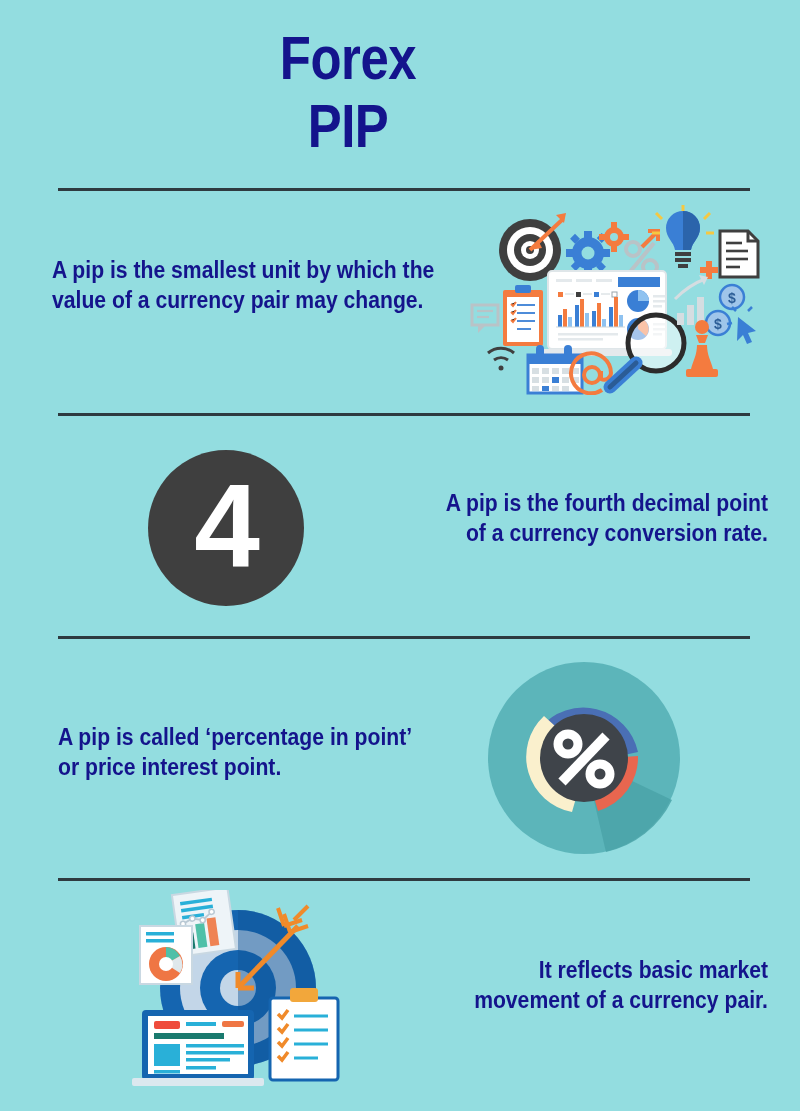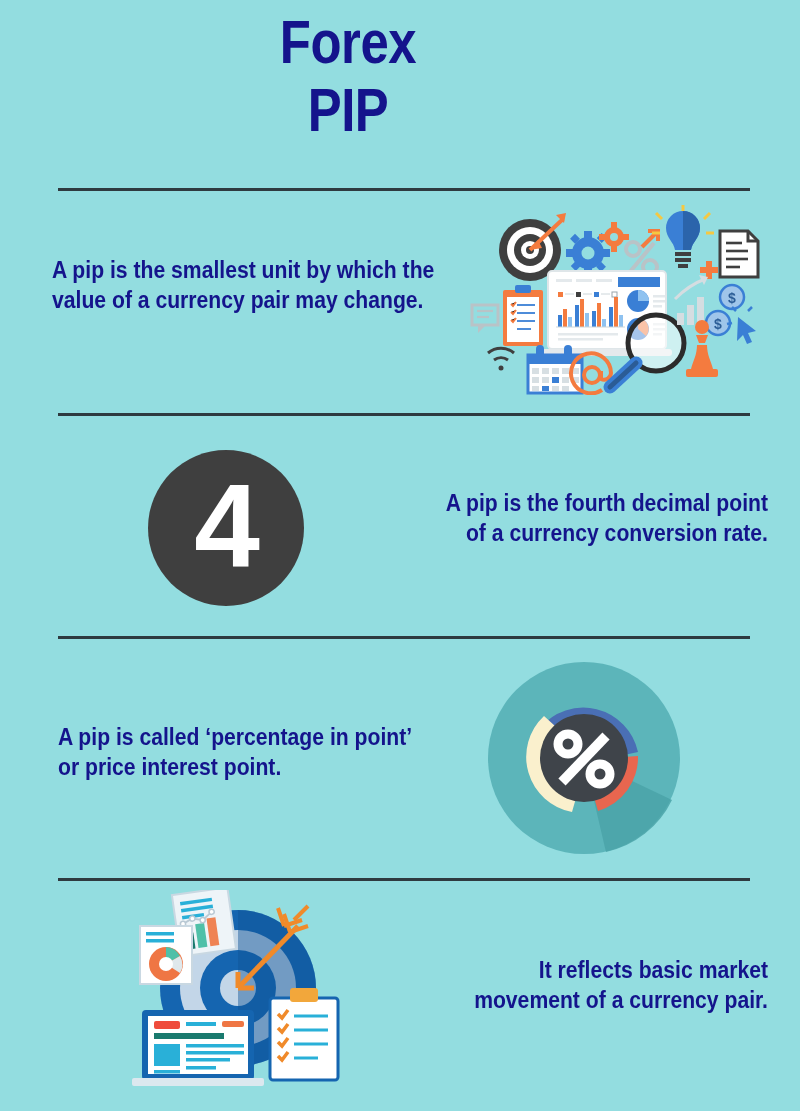--- a/index.html
+++ b/index.html
@@ -18,21 +18,21 @@
   .page {
     position: absolute;
     inset: 0;
     background: #93dde0;
   }
 
   
   .title-block {
     position: absolute;
     left: 0;
-    top: 8px;
+    top: 24px;
     width: 696px;
     text-align: center;
   }
   .title-line {
     display: block;
     color: #14148c;
     font-family: "Liberation Sans Narrow", "Liberation Sans", sans-serif;
     font-weight: 700;
     font-size: 62px;
     line-height: 68px;

